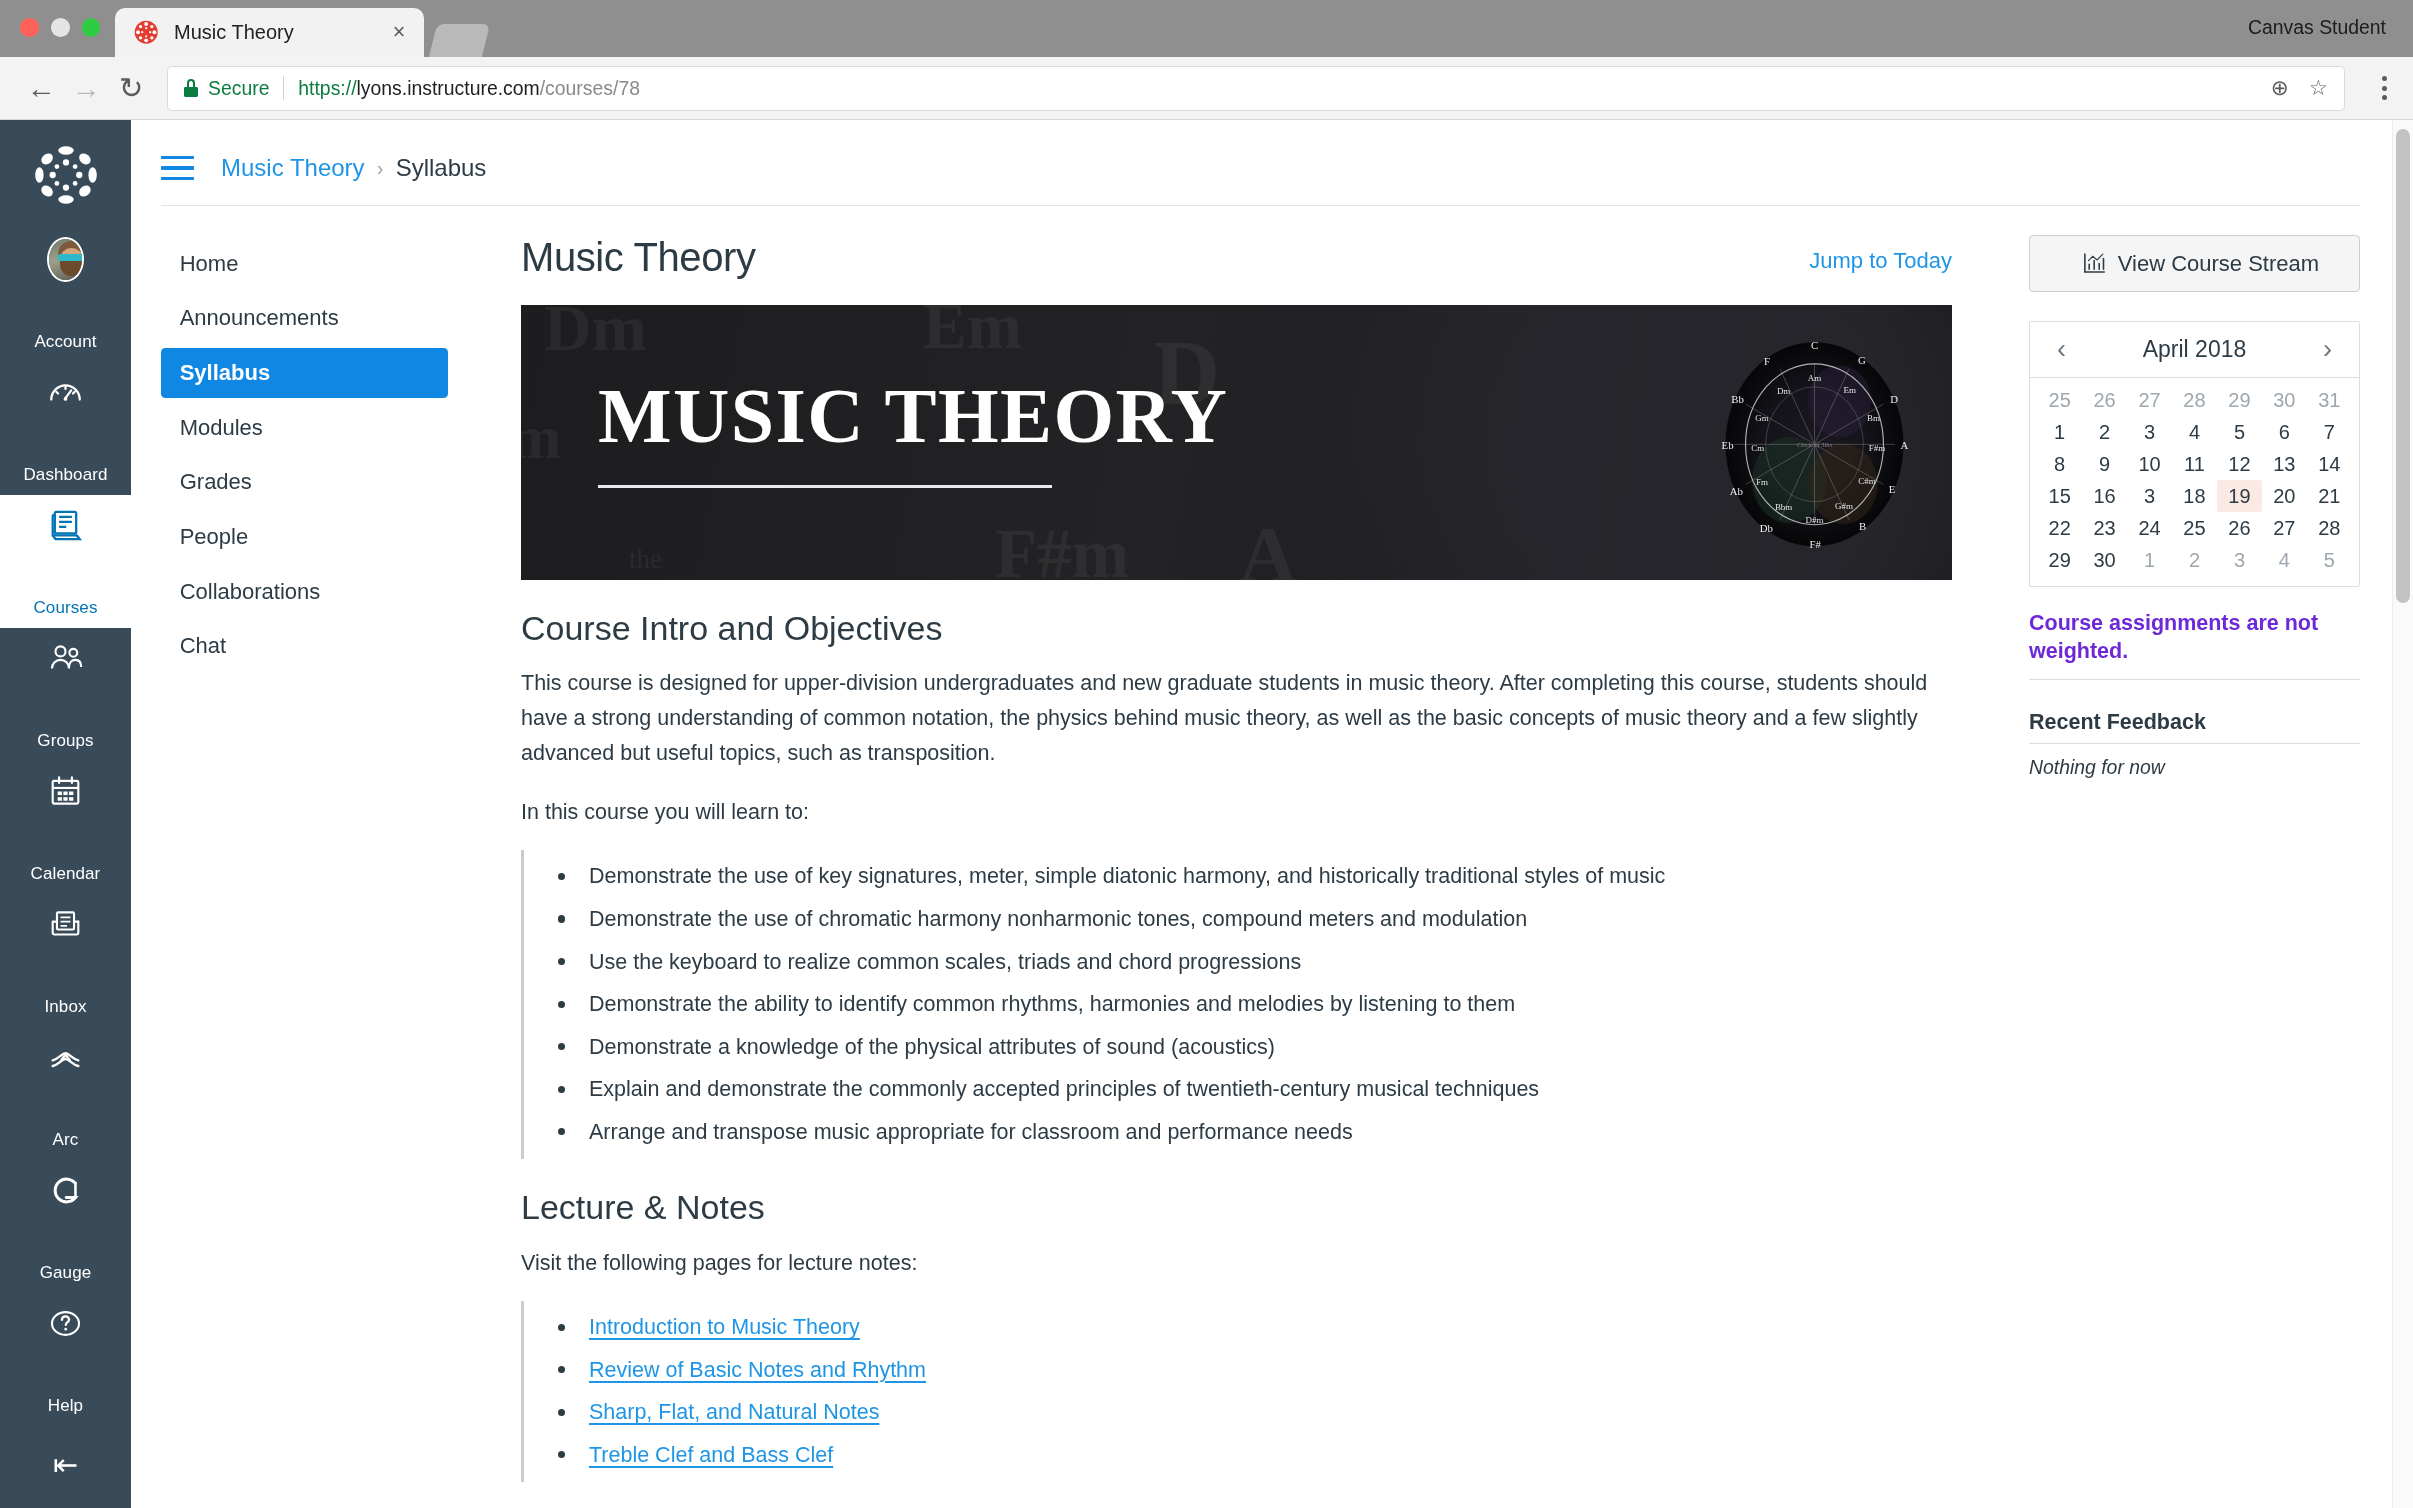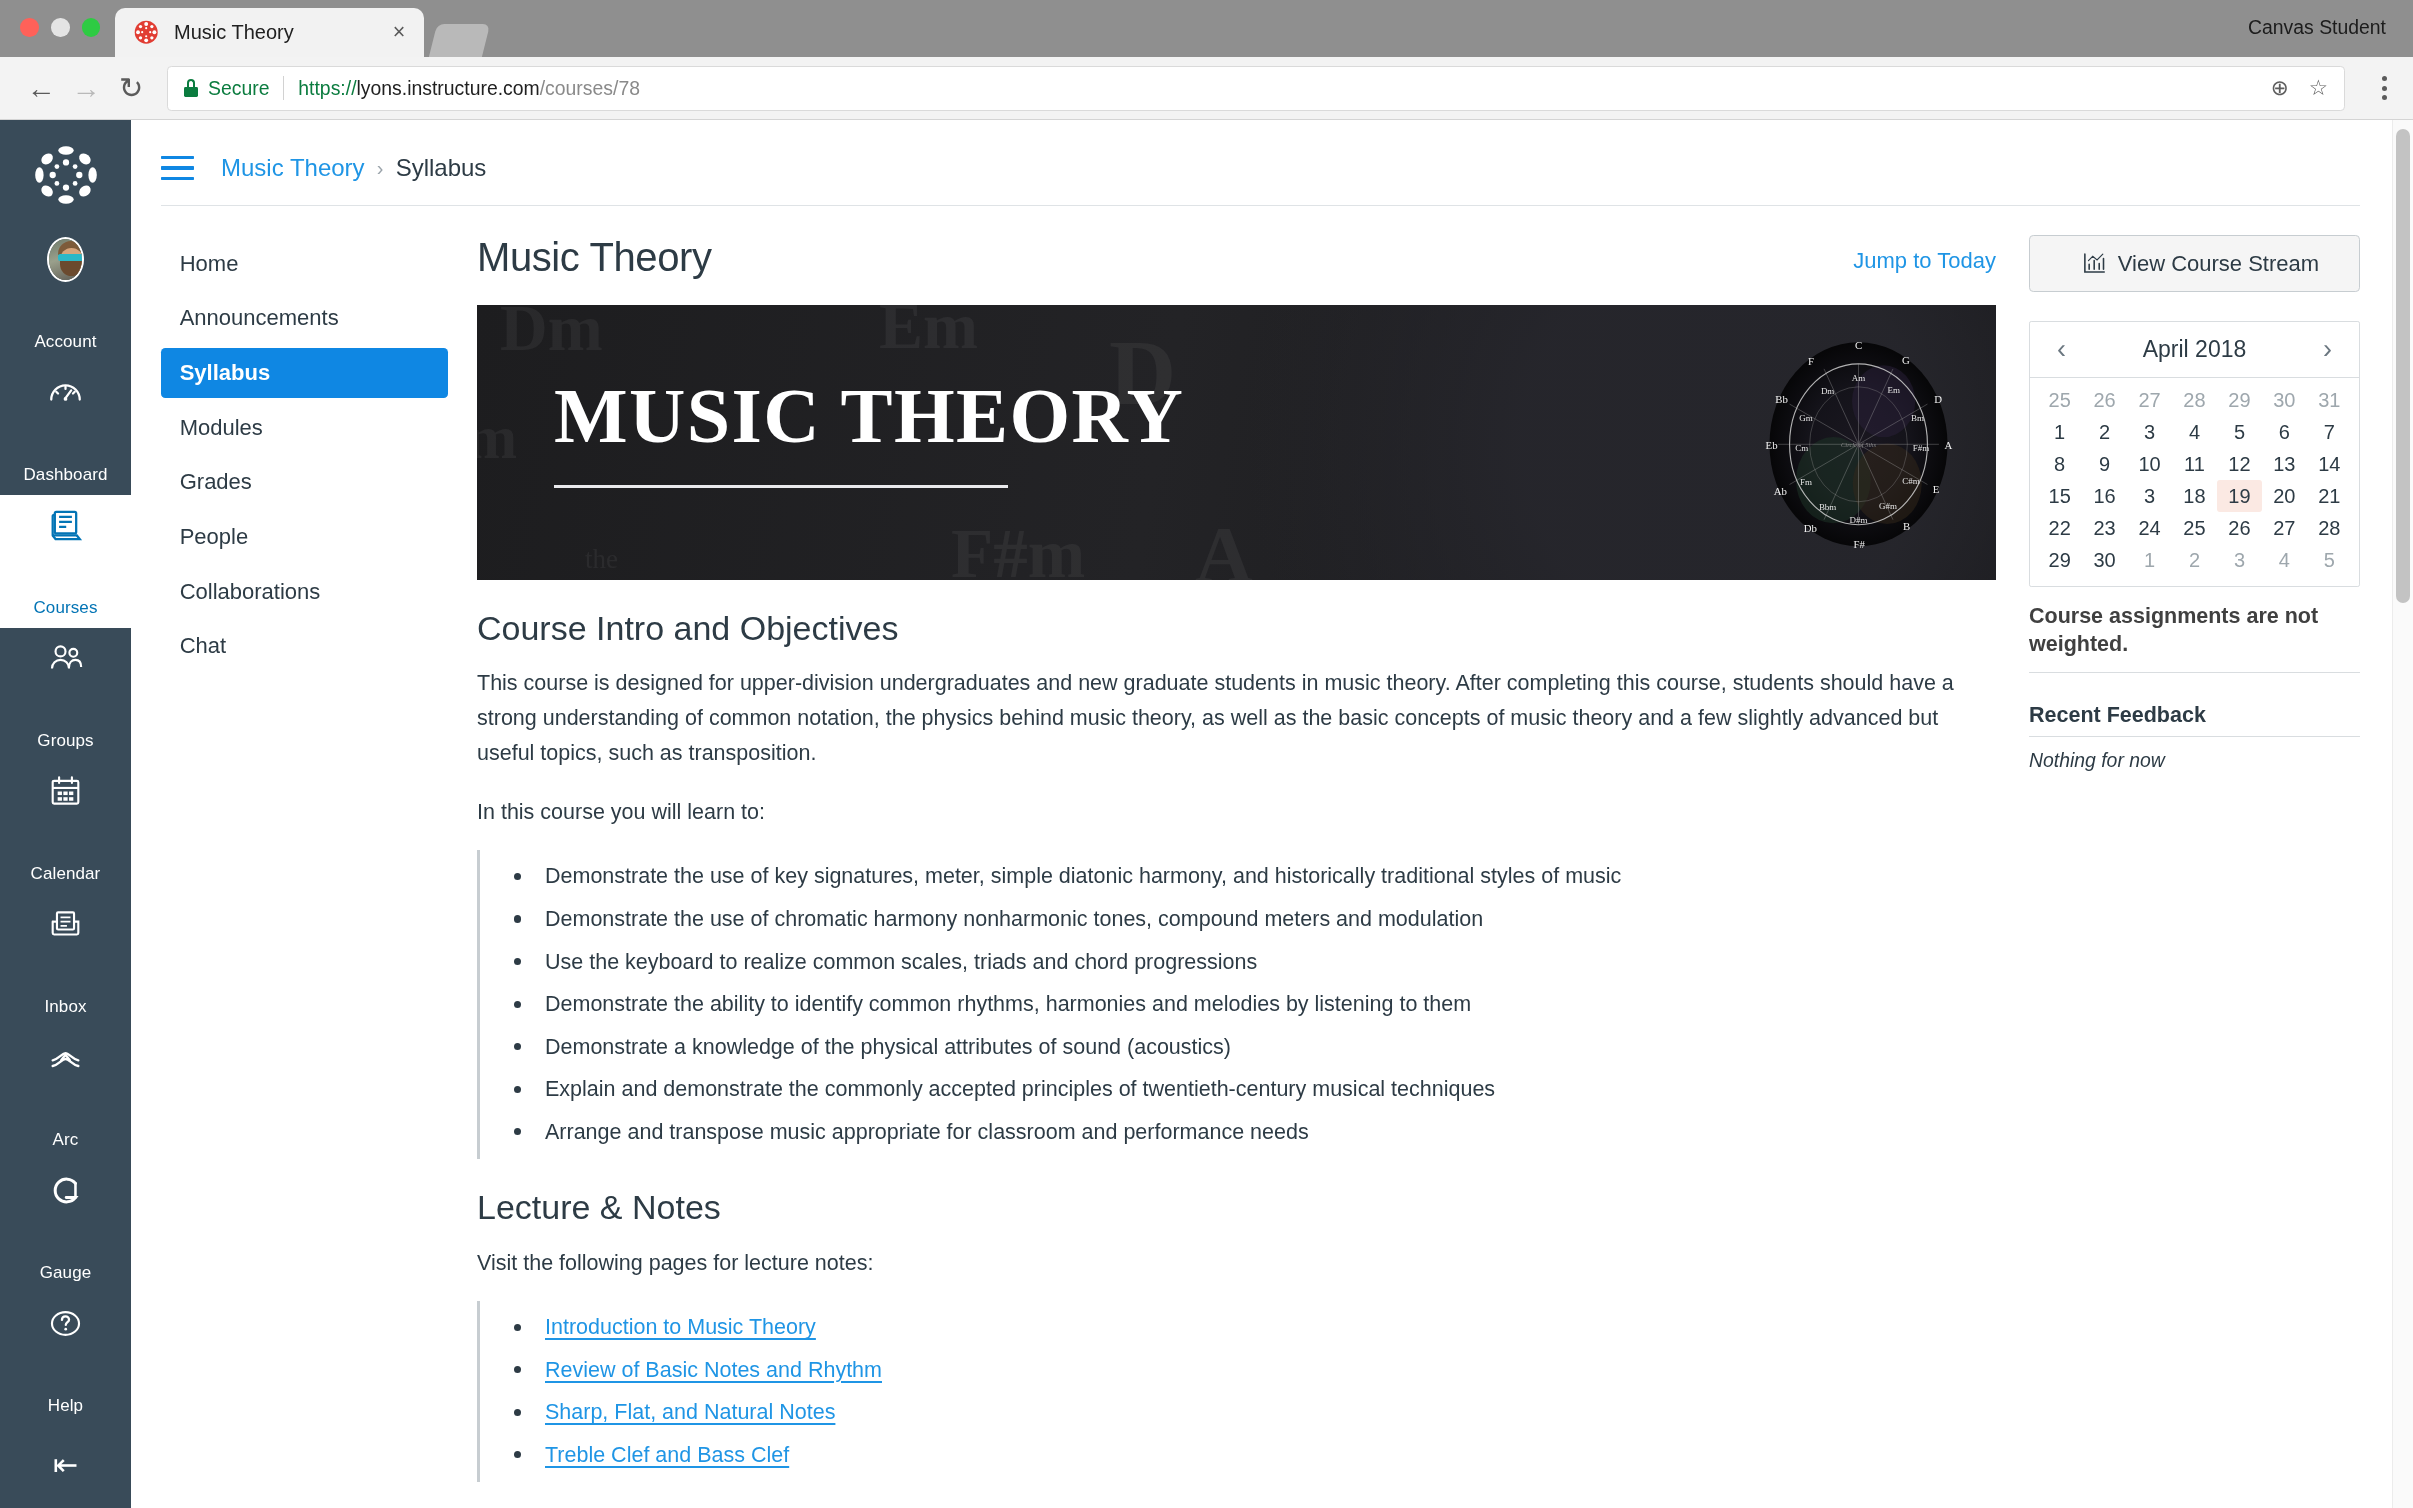--- a/index.html
+++ b/index.html
@@ -194,21 +194,21 @@
     display: flex; flex-direction: column; justify-content: space-between;
     margin-right: 27px;
     flex: 0 0 33px;
   }
   .hamburger i { display: block; height: 3.6px; background: #0f87e3; border-radius: 0.7px; }
   .crumb-link { font-size: 24px; color: #1f95e5; text-decoration: none; }
   .crumb-sep { font-size: 20px; color: #9aa3aa; margin: 0 12.2px; }
   .crumb-current { font-size: 24px; color: #2d3b45; }
   .crumb-rule { height: 1.4px; background: #dfe3e6; margin: 16px 53px 0 30px; }
 
-  .content-row { display: flex; flex: 1; min-height: 0; padding-left: 30px; }
+  .content-row { display: flex; flex: 1; min-height: 0; padding-left: 30px; gap: 44px; }
 
   .course-nav {
     width: 287px; flex: 0 0 287px;
     padding-top: 32px;
   }
   .cnav-item {
     display: block;
     font-size: 22px;
     color: #2d3b45;
     text-decoration: none;
@@ -352,24 +352,24 @@
     display: flex; align-items: center; justify-content: center;
     font-size: 20px;
     color: #2d3b45;
     border-radius: 2.9px;
     cursor: pointer;
   }
   .cal-cell.muted { color: #9ea7ad; }
   .cal-cell.today { background: #fbe9e3; }
 
   .rail-note {
-    margin-top: 15px;
+    margin-top: 22px;
     font-size: 21.5px;
     font-weight: 700;
-    color: #404040;
+    color: #6d28d9;
     line-height: 1.32;
     padding-bottom: 13px;
     border-bottom: 1.4px solid #d9dde0;
   }
   .rail-h3 {
     margin-top: 30px;
     font-size: 21.5px;
     font-weight: 700;
     color: #2d3b45;
     padding-bottom: 8.6px;

